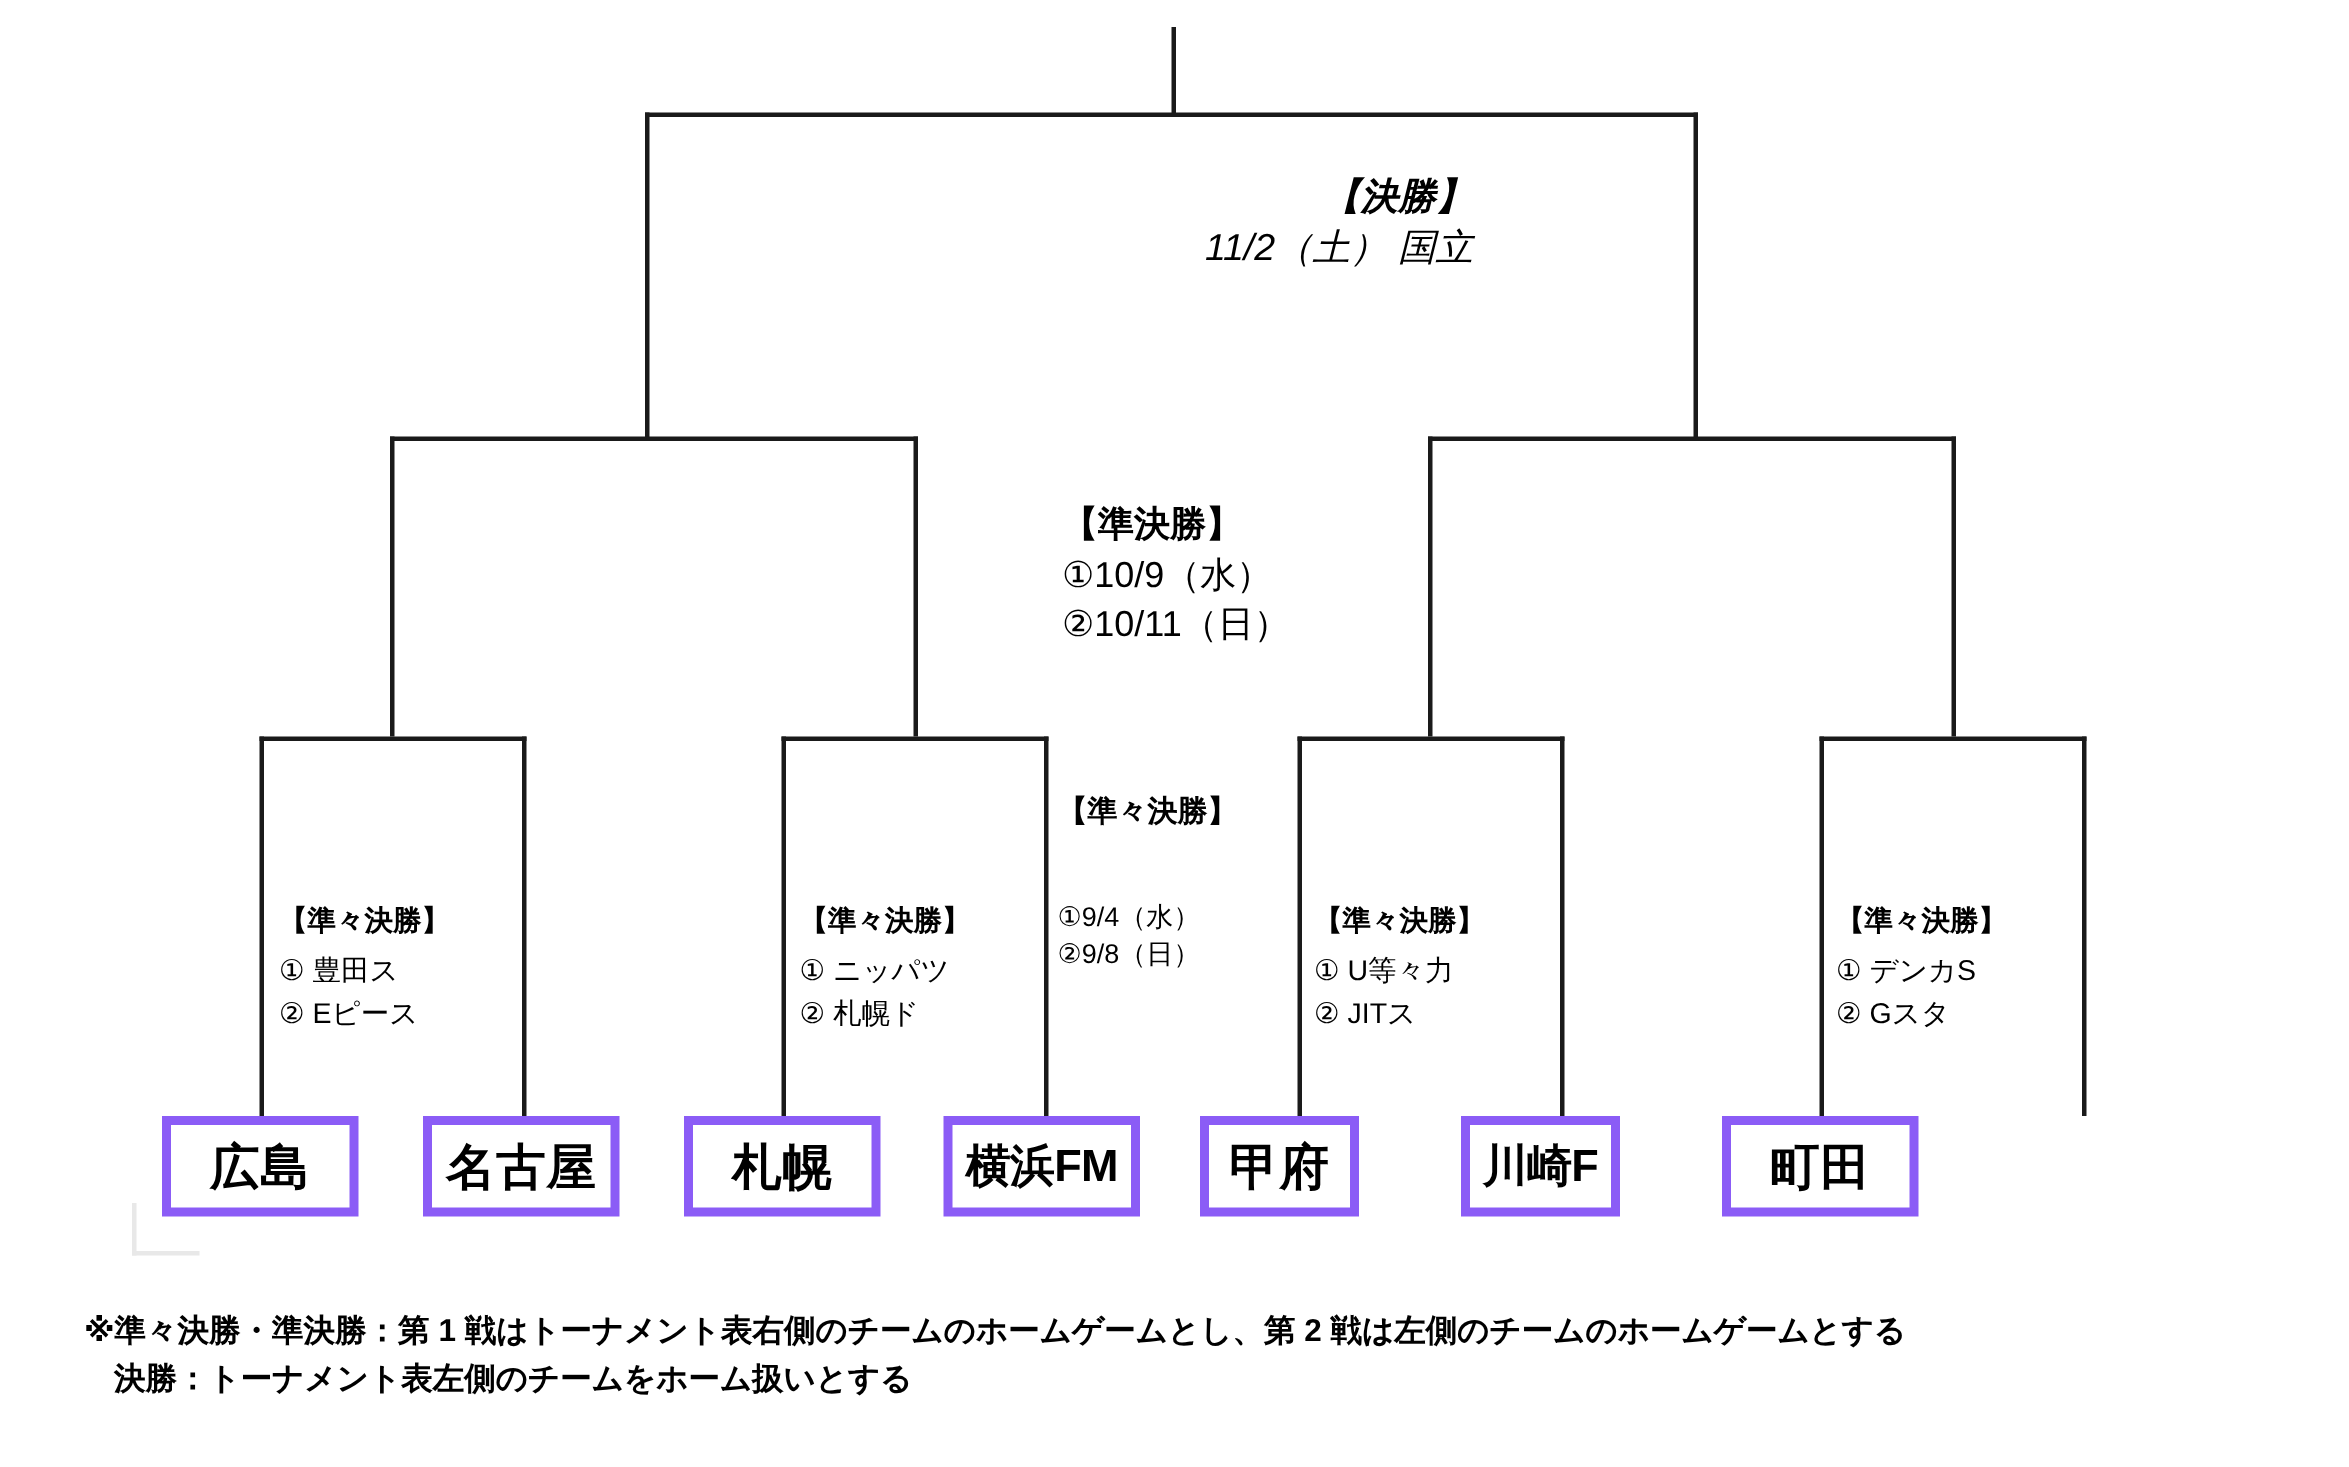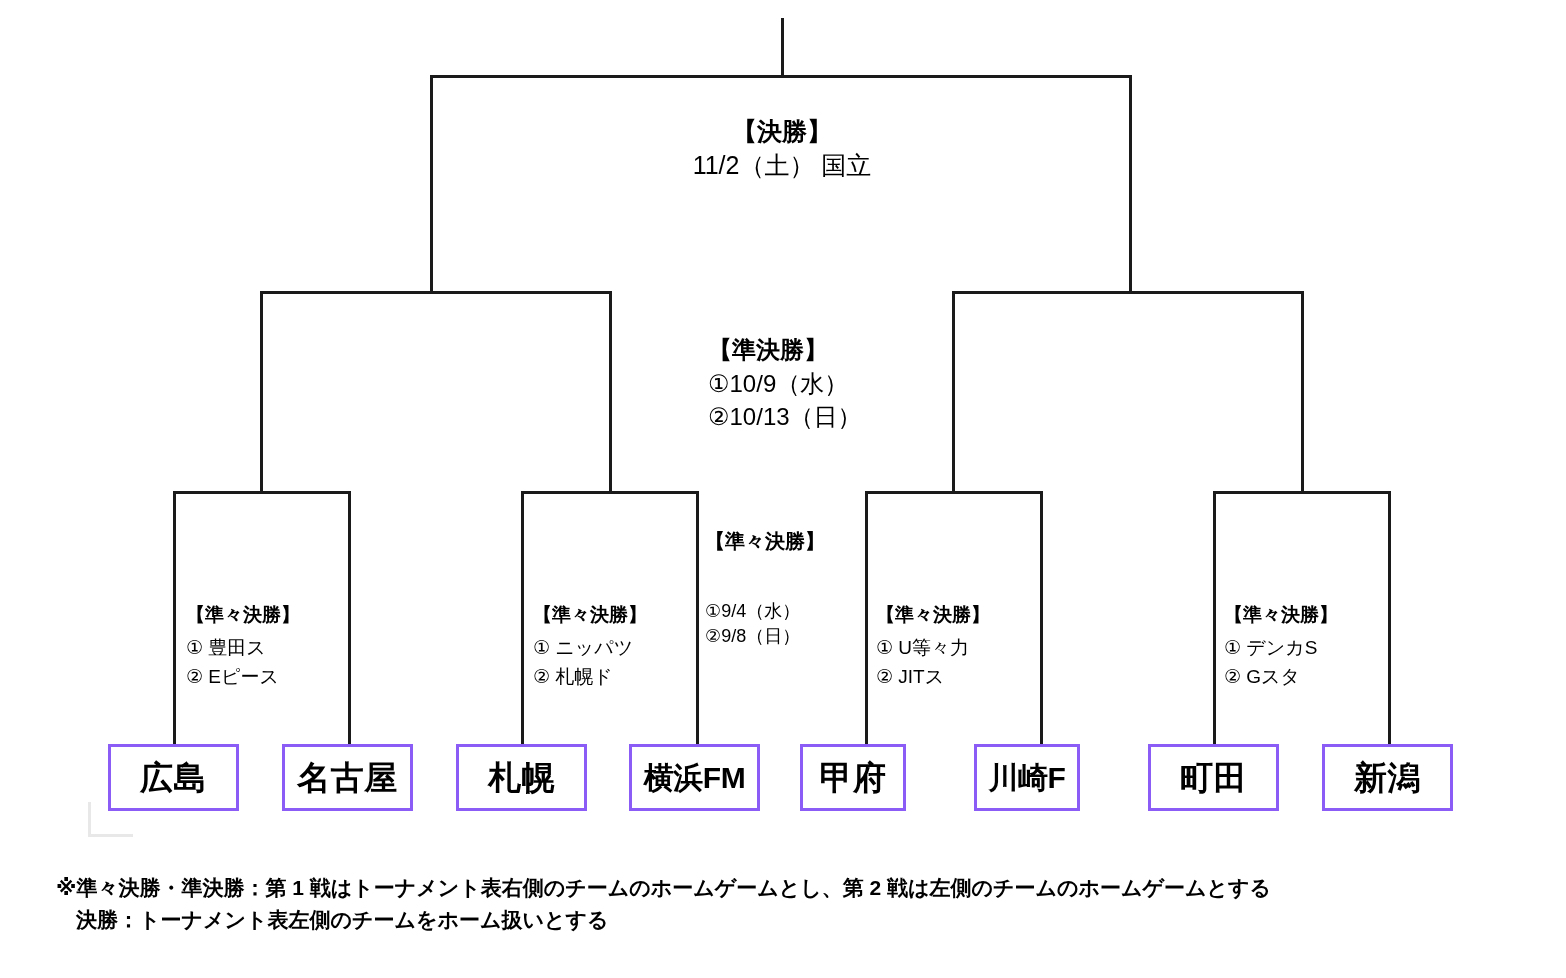--- a/index.html
+++ b/index.html
@@ -20,21 +20,21 @@
   }
   .line {
     position: absolute;
     background: #1a1a1a;
   }
   .hline { height: 3px; }
   .vline { width: 3px; }
 
   .team-box {
     position: absolute;
-    border: 3px solid #8b5cf6;
+    border: 6px solid #8b5cf6;
     background: #ffffff;
     display: flex;
     align-items: center;
     justify-content: center;
     box-sizing: border-box;
   }
   .team-label {
     font-size: 33px;
     font-weight: bold;
     letter-spacing: 0.5px;
@@ -48,22 +48,23 @@
 
   .info-block {
     position: absolute;
     font-size: 19px;
     line-height: 1.45;
     white-space: nowrap;
   }
 
   .round-final {
     position: absolute;
-    text-align: center;
-    white-space: nowrap;
+    text-align: right;
+    white-space: nowrap;
+    font-style: italic;
   }
   .round-final .title {
     font-size: 25px;
     font-weight: bold;
     line-height: 1.35;
   }
   .round-final .sub {
     font-size: 25px;
     font-weight: normal;
     line-height: 1.35;
@@ -147,21 +148,21 @@
   <div class="line vline" style="left:260px; top:291px; height:200px;"></div>
   <div class="line vline" style="left:609px; top:291px; height:200px;"></div>
 
   <div class="line hline" style="left:952px; top:291px; width:352px;"></div>
   <div class="line vline" style="left:952px; top:291px; height:200px;"></div>
   <div class="line vline" style="left:1301px; top:291px; height:200px;"></div>
 
   <div class="round-semi" style="left:708px; top:333px;">
     <div class="title">【準決勝】</div>
     <div class="sub">①10/9（水）</div>
-    <div class="sub">②10/13（日）</div>
+    <div class="sub">②10/11（日）</div>
   </div>
 
   <div class="line hline" style="left:173px; top:491px; width:178px;"></div>
   <div class="line vline" style="left:173px; top:491px; height:253px;"></div>
   <div class="line vline" style="left:348px; top:491px; height:253px;"></div>
 
   <div class="line hline" style="left:521px; top:491px; width:178px;"></div>
   <div class="line vline" style="left:521px; top:491px; height:253px;"></div>
   <div class="line vline" style="left:696px; top:491px; height:253px;"></div>
 
@@ -225,23 +226,20 @@
   </div>
 
   <div class="team-box" style="left:974px; top:744px; width:106px; height:67px;">
     <span class="team-label narrow">川崎F</span>
   </div>
 
   <div class="team-box" style="left:1148px; top:744px; width:131px; height:67px;align-items:center;">
     <span class="team-label">町田</span>
   </div>
 
-  <div class="team-box" style="left:1322px; top:744px; width:131px; height:67px;">
-    <span class="team-label">新潟</span>
-  </div>
 
   <div class="corner-mark" style="left:88px; top:802px; width:42px; height:32px;"></div>
 
   <div class="footnote" style="left:56px; top:872px;">
     <div class="fn-line1">※準々決勝・準決勝：第 1 戦はトーナメント表右側のチームのホームゲームとし、第 2 戦は左側のチームのホームゲームとする</div>
     <div class="fn-line2">決勝：トーナメント表左側のチームをホーム扱いとする</div>
   </div>
 
 </div>
 

